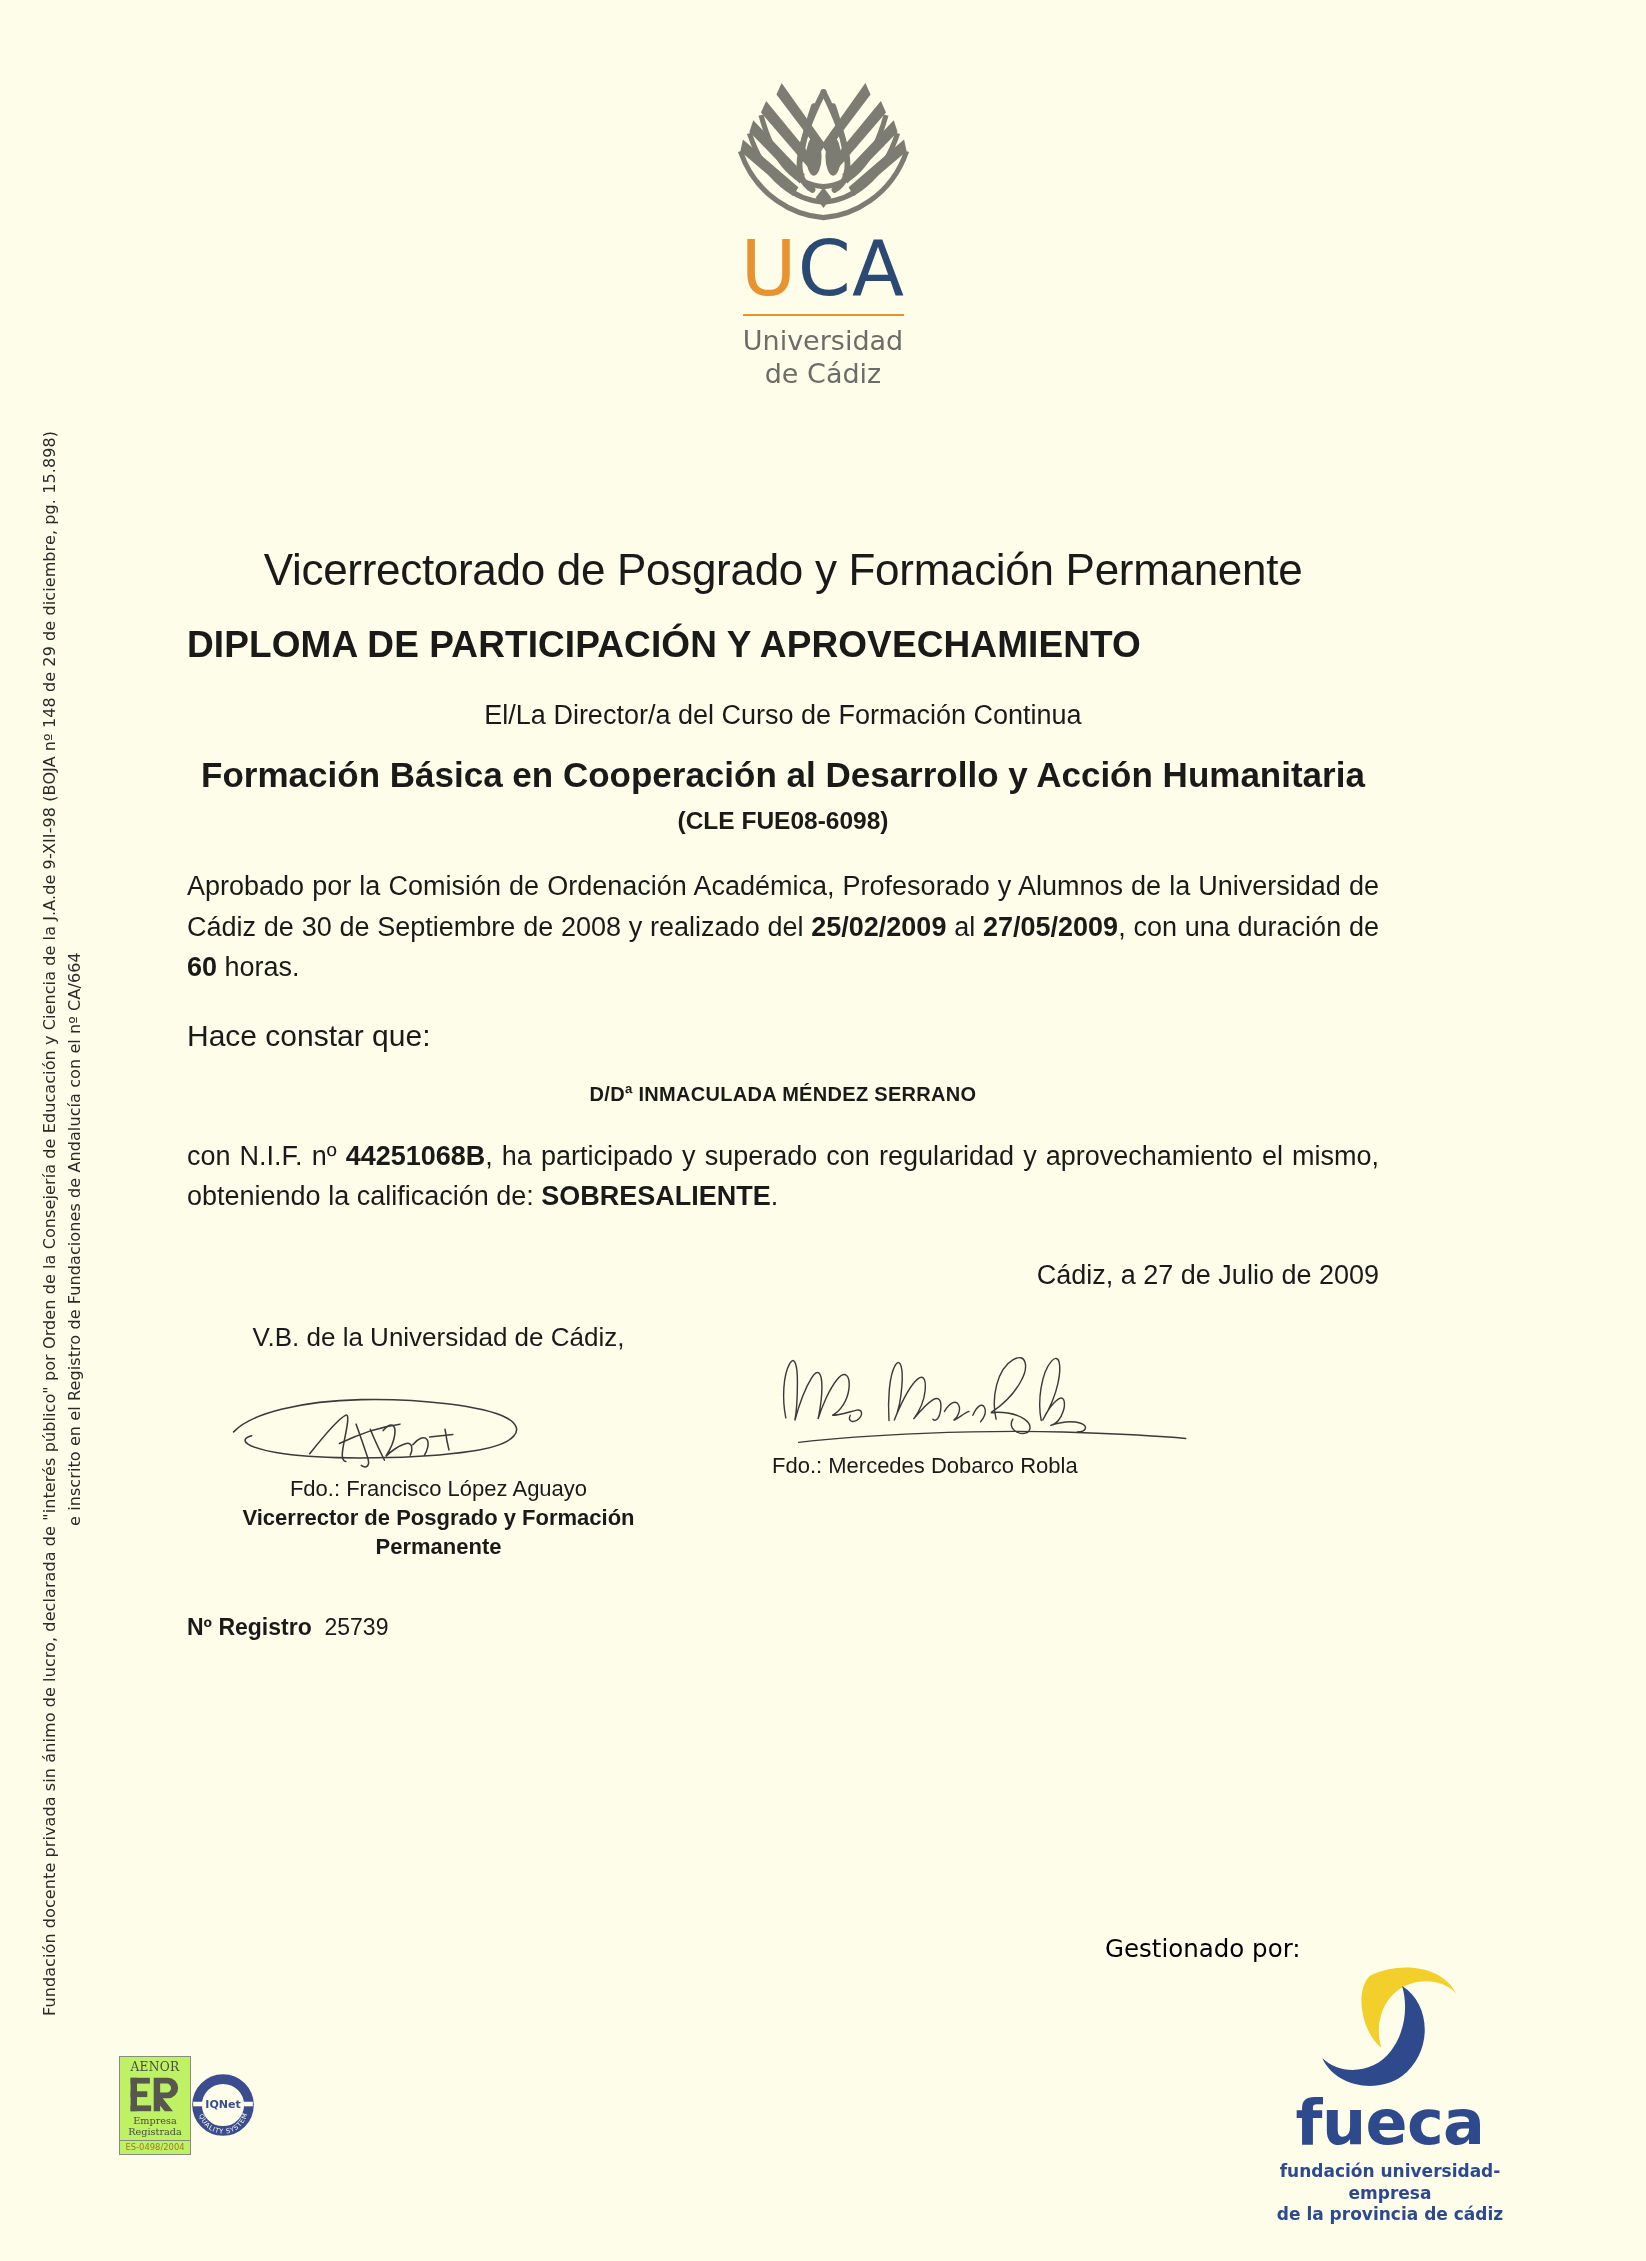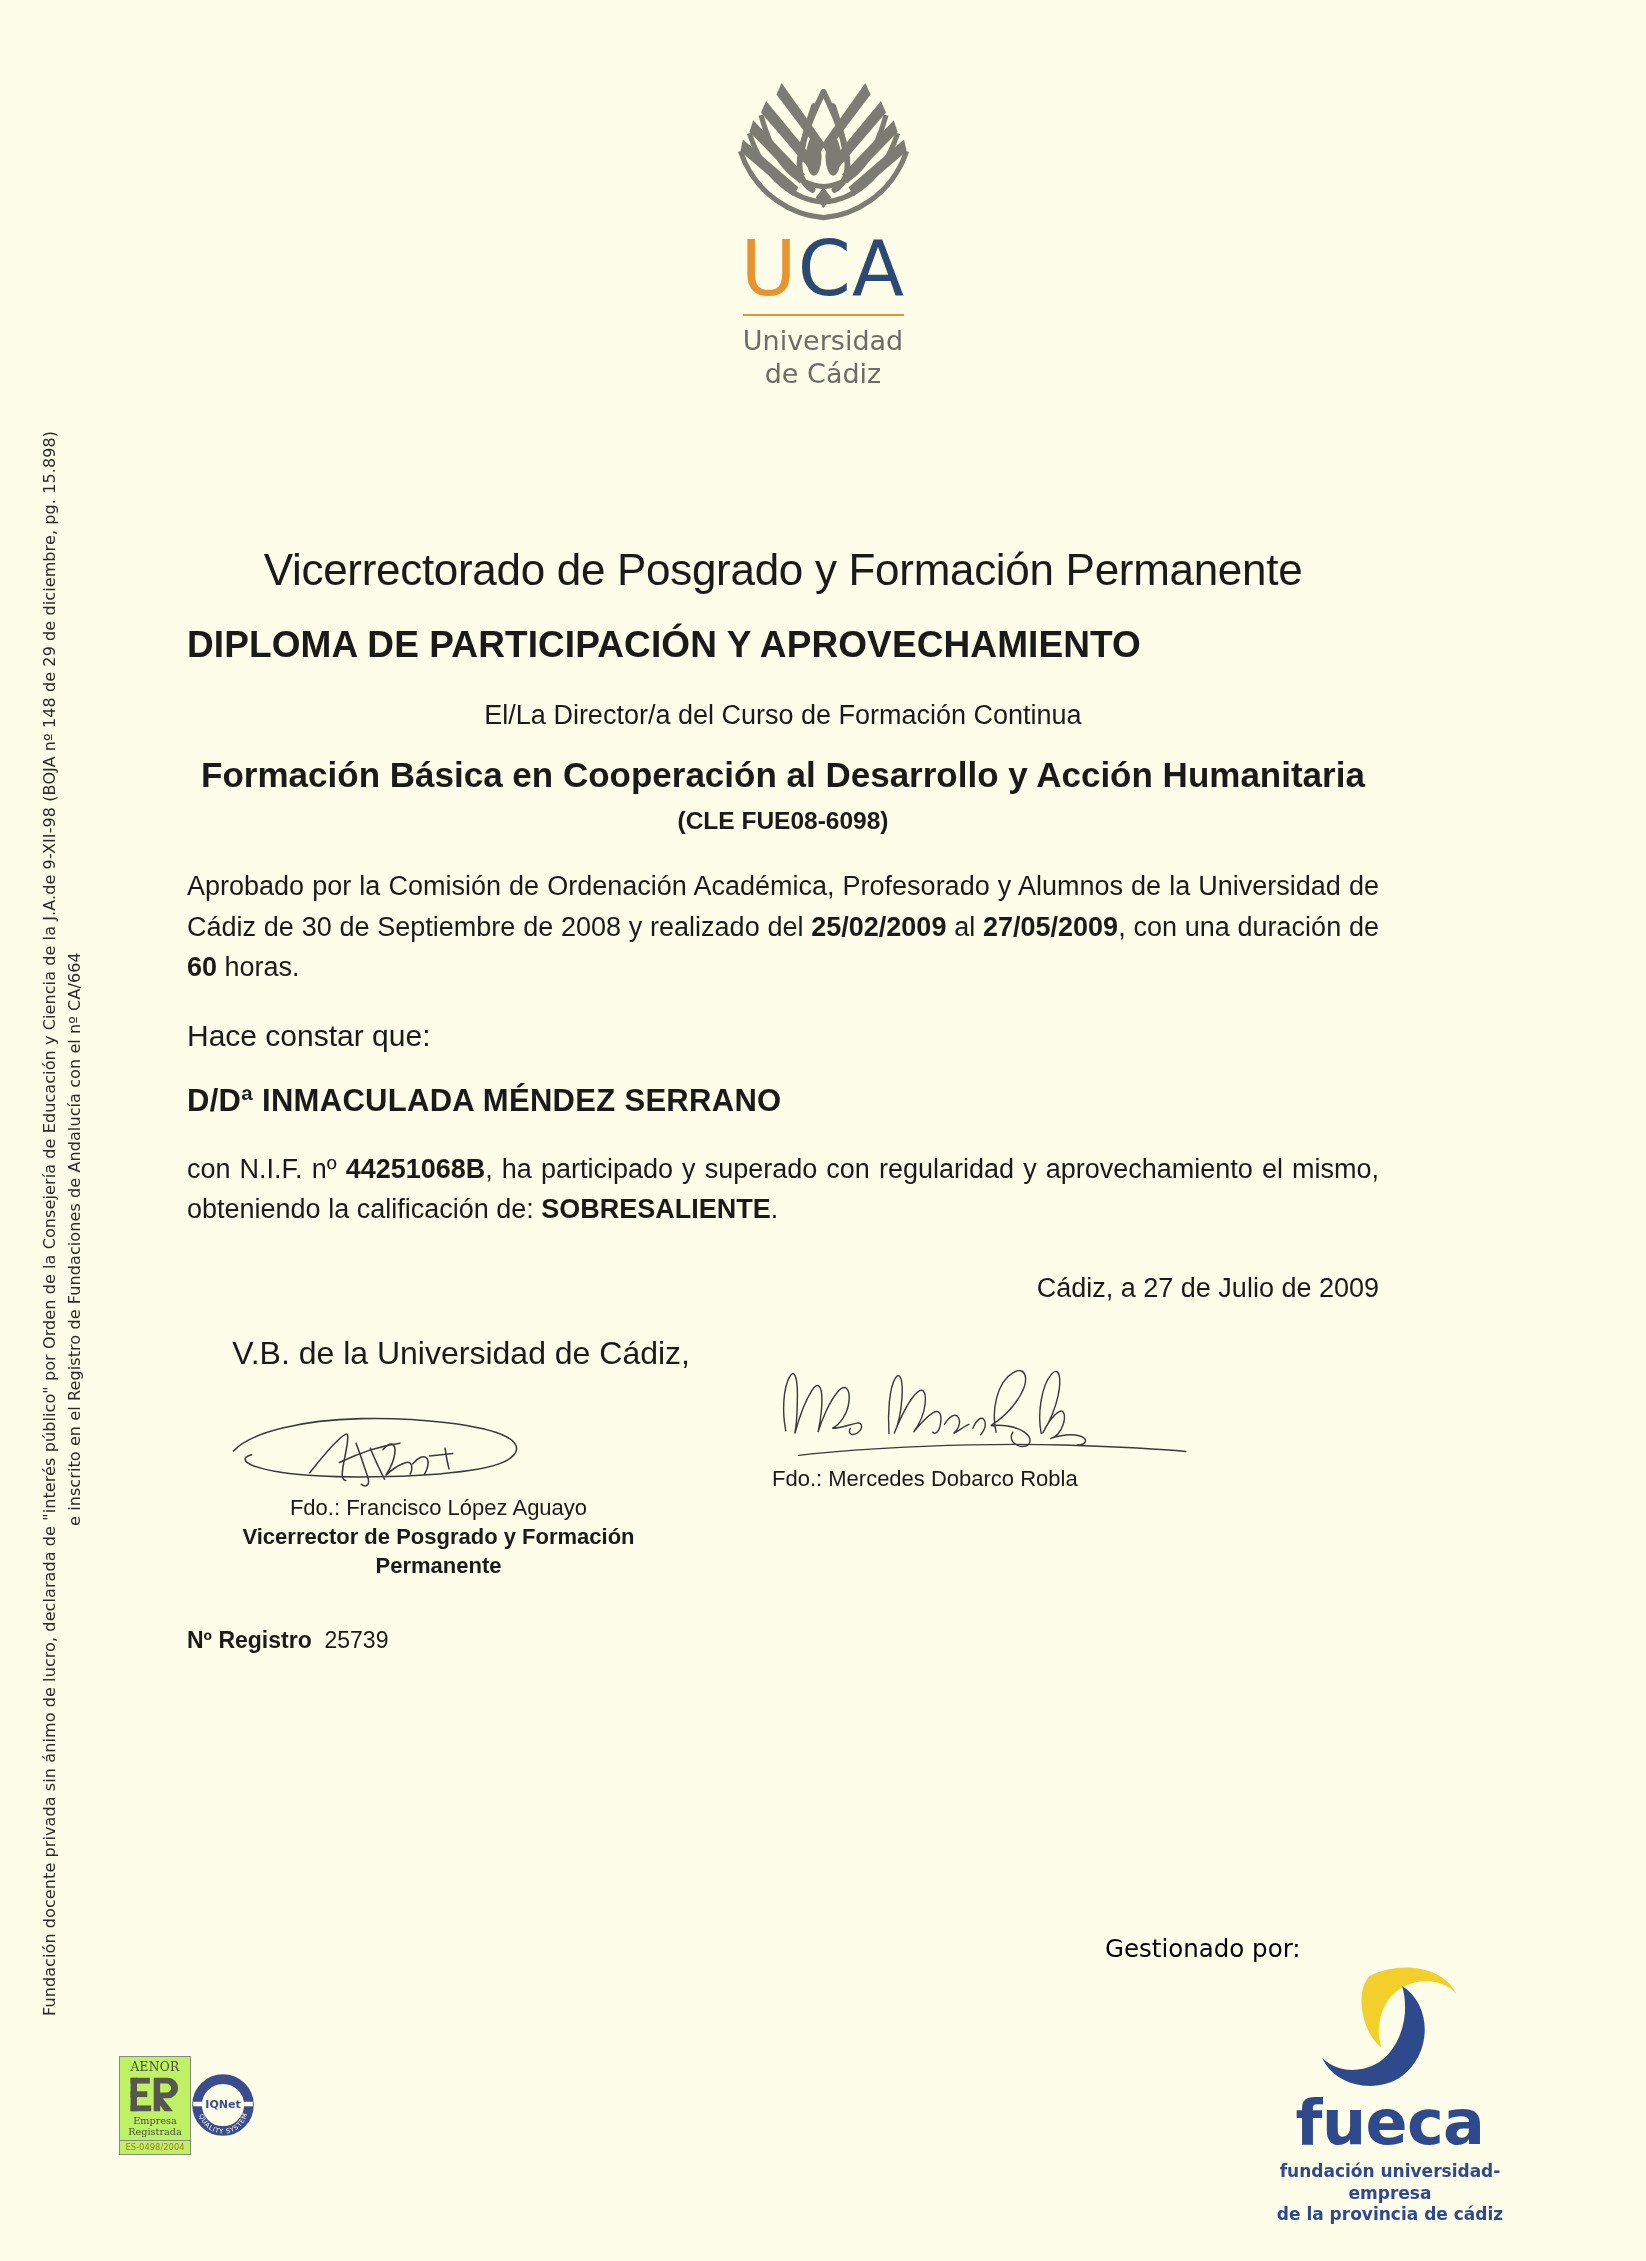--- a/index.html
+++ b/index.html
@@ -121,23 +121,23 @@
     text-align: justify;
     margin: 28px 0 0 0;
   }
   .para b { font-weight: bold; }
   .hace {
     font-size: 30px;
     margin: 31px 0 0 0;
     text-align: left;
   }
   .student {
-    font-size: 31px;
-    font-weight: bold;
-    text-align: left;
+    font-size: 20px;
+    font-weight: bold;
+    text-align: center;
     margin: 30px 0 0 0;
     letter-spacing: 0.3px;
   }
   .para2 {
     font-size: 27px;
     line-height: 1.5;
     text-align: justify;
     margin: 30px 0 0 0;
   }
   .place-date {
@@ -147,21 +147,21 @@
   }
 
   
   .sig-row {
     position: relative;
     margin-top: 31px;
     height: 277px;
   }
   .sig-col-left  { position: absolute; left: 0px;   width: 503px; }
   .sig-col-right { position: absolute; left: 567px; width: 548px; }
-  .sig-title { font-size: 32px; text-align: right; }
+  .sig-title { font-size: 26px; text-align: center; }
   .sig-img { display: block; }
   .sig-left-img  { margin: 22px 0 0 26px; }
   .sig-right-img { margin: 17px 0 0 6.4px; }
   .sig-name {
     font-size: 22px;
     text-align: center;
     margin-top: 3.9px;
   }
   .sig-name-l { text-align: center; }
   .sig-role {

